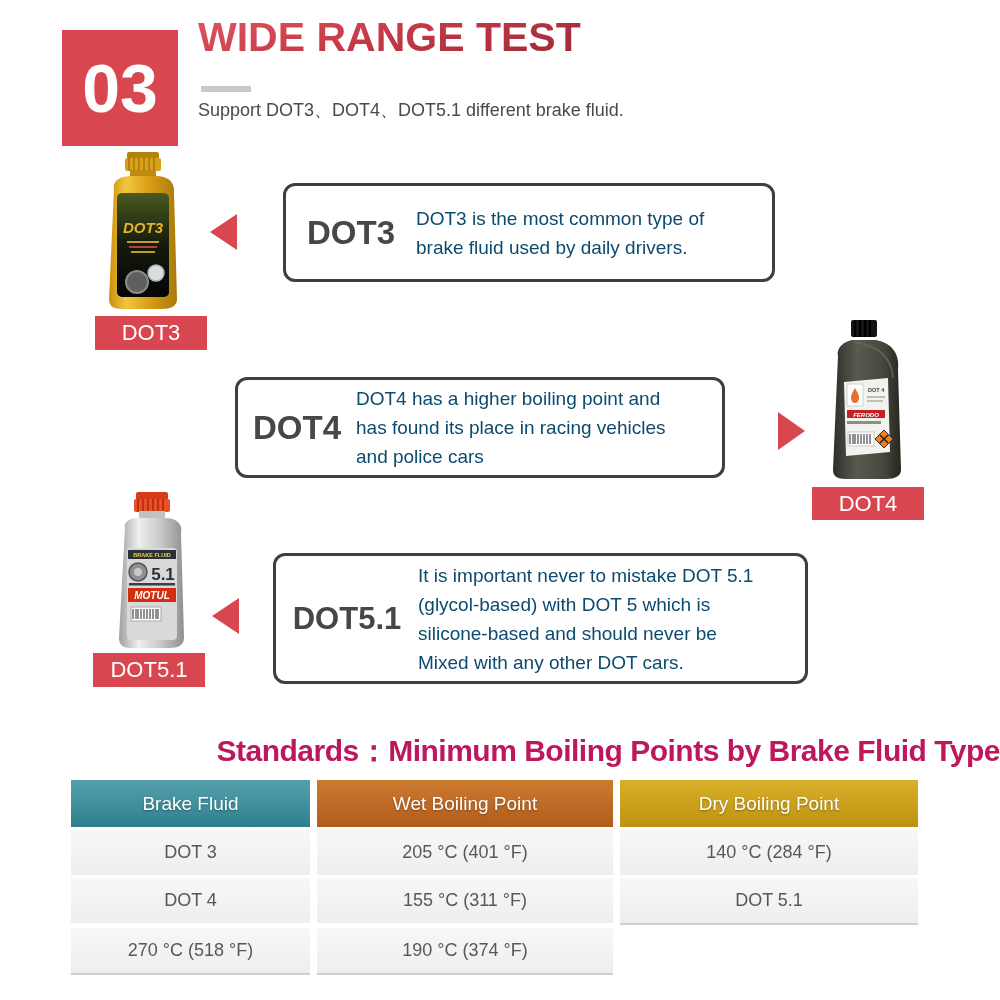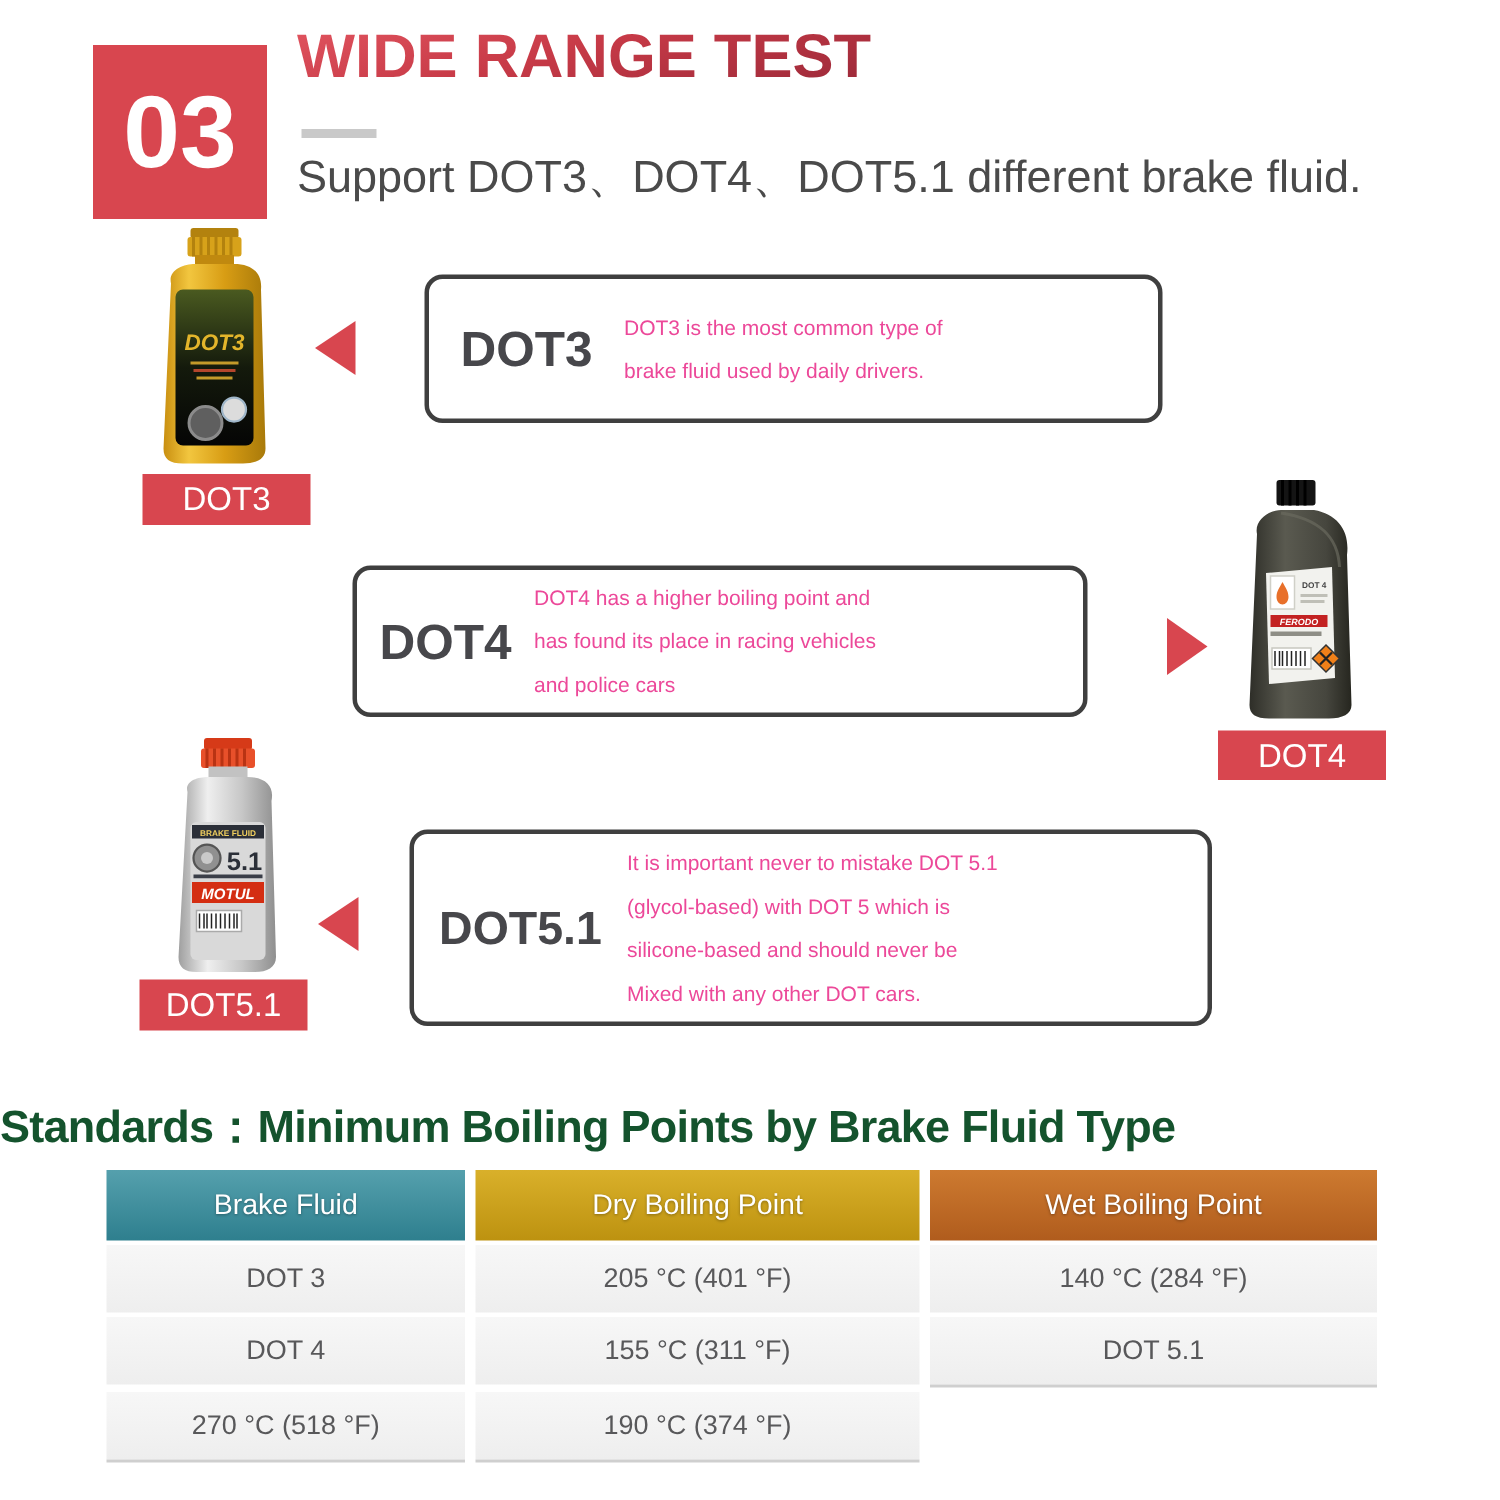--- a/index.html
+++ b/index.html
@@ -6,46 +6,46 @@
   .canvas{position:relative;width:1000px;height:1000px;background:#fff;overflow:hidden;
           font-family:"Liberation Sans",sans-serif;}
 
   
   .badge{position:absolute;left:62px;top:20px;width:116px;height:116px;background:#d8464f;
          color:#fff;font-size:68px;font-weight:bold;display:flex;align-items:center;justify-content:center;margin-top:10px;}
   .title{position:absolute;left:198px;top:14px;font-size:41px;font-weight:bold;letter-spacing:0px;
          background:linear-gradient(165deg,#e25560 0%,#c73a47 45%,#992838 100%);
          -webkit-background-clip:text;background-clip:text;color:transparent;white-space:nowrap;}
   .dash{position:absolute;left:201px;top:86px;width:50px;height:6px;background:#c9c9c9;}
-  .subtitle{position:absolute;left:198px;top:98px;font-size:30px;color:#4a4a4a;white-space:nowrap;}
+  .subtitle{position:absolute;left:198px;top:98px;font-size:18px;color:#4a4a4a;white-space:nowrap;}
 
   
   .tag{position:absolute;background:#d8464f;color:#fff;font-size:22px;display:flex;
        align-items:center;justify-content:center;}
   .arrow-left{position:absolute;width:0;height:0;border-top:18px solid transparent;
        border-bottom:18px solid transparent;border-right:27px solid #d8464f;}
   .arrow-right{position:absolute;width:0;height:0;border-top:19px solid transparent;
        border-bottom:19px solid transparent;border-left:27px solid #d8464f;}
   .infobox{position:absolute;border:3px solid #3f3f3f;border-radius:12px;box-sizing:border-box;
        display:flex;align-items:center;background:#fff;}
   .infobox .boxlabel{font-weight:bold;color:#47474b;text-align:center;flex-shrink:0;}
-  .infobox .desc{font-size:14px;color:#ec4899;line-height:29px;}
+  .infobox .desc{font-size:19px;color:#0c4a6e;line-height:29px;}
   .bottle{position:absolute;}
 
   
   .box3{left:283px;top:183px;width:492px;height:99px;}
   .box3 .boxlabel{width:130px;font-size:33px;}
   .box4{left:235px;top:377px;width:490px;height:101px;}
   .box4 .boxlabel{width:118px;font-size:33px;}
   .box51{left:273px;top:553px;width:535px;height:131px;}
   .box51 .boxlabel{width:142px;font-size:31px;}
 
   
-  .table-title{position:absolute;left:0;top:731px;width:1000px;text-align:left;
-       font-size:30px;font-weight:bold;color:#14532d;letter-spacing:-0.5px;}
+  .table-title{position:absolute;left:0;top:731px;width:1000px;text-align:right;
+       font-size:30px;font-weight:bold;color:#be185d;letter-spacing:-0.5px;}
   .grid{position:absolute;left:71px;top:780px;width:847px;display:grid;
         grid-template-columns:239px 296px 298px;column-gap:7px;row-gap:3px;}
   .hcell{height:47px;display:flex;align-items:center;justify-content:center;color:#fff;
         font-size:19px;text-shadow:0 1px 2px rgba(0,0,0,.35);}
   .h-teal{background:linear-gradient(#55a0ad,#2e7f8e);}
   .h-gold{background:linear-gradient(#d9b02a,#bd9210);}
   .h-orange{background:linear-gradient(#cd7a30,#b05c1d);}
   .bcell{height:45px;display:flex;align-items:center;justify-content:center;
         background:linear-gradient(#f7f7f7,#eeeeee);color:#58585a;font-size:18px;}
   .bcell.last{border-bottom:2px solid #cfcfcf;box-sizing:content-box;}
@@ -172,22 +172,22 @@
       <span class="line">(glycol-based) with DOT 5 which is</span>
       <span class="line">silicone-based and should never be</span>
       <span class="line">Mixed with any other DOT cars.</span>
     </div>
   </div>
 
   <div class="table-title">Standards：Minimum Boiling Points by Brake Fluid Type</div>
 
   <div class="grid">
     <div class="hcell h-teal">Brake Fluid</div>
+    <div class="hcell h-orange">Wet Boiling Point</div>
     <div class="hcell h-gold">Dry Boiling Point</div>
-    <div class="hcell h-orange">Wet Boiling Point</div>
 
     <div class="bcell">DOT 3</div>
     <div class="bcell">205 °C (401 °F)</div>
     <div class="bcell">140 °C (284 °F)</div>
 
     <div class="bcell">DOT 4</div>
     <div class="bcell">155 °C (311 °F)</div>
 
     <div class="bcell last">DOT 5.1</div>
     <div class="bcell last">270 °C (518 °F)</div>

